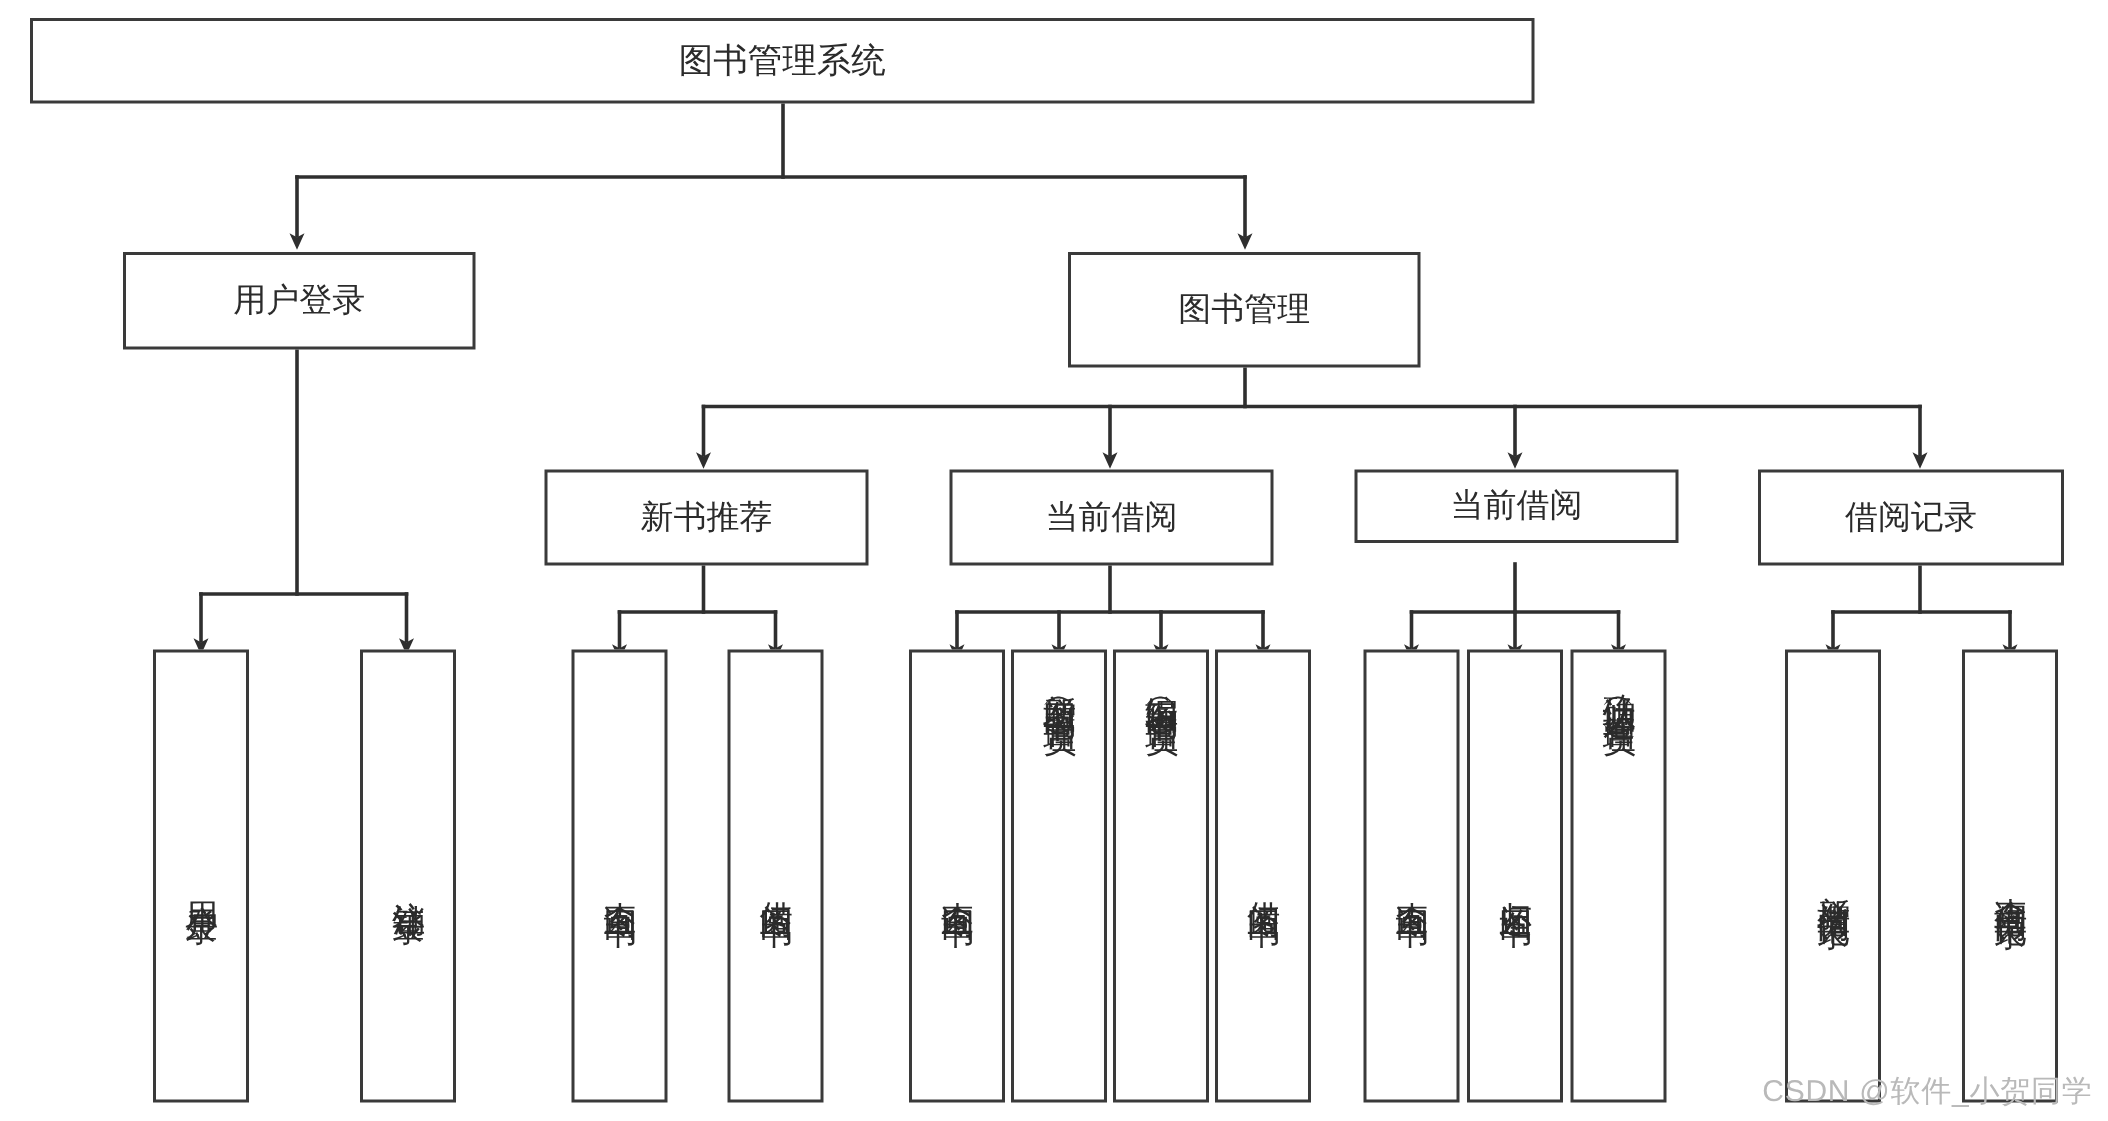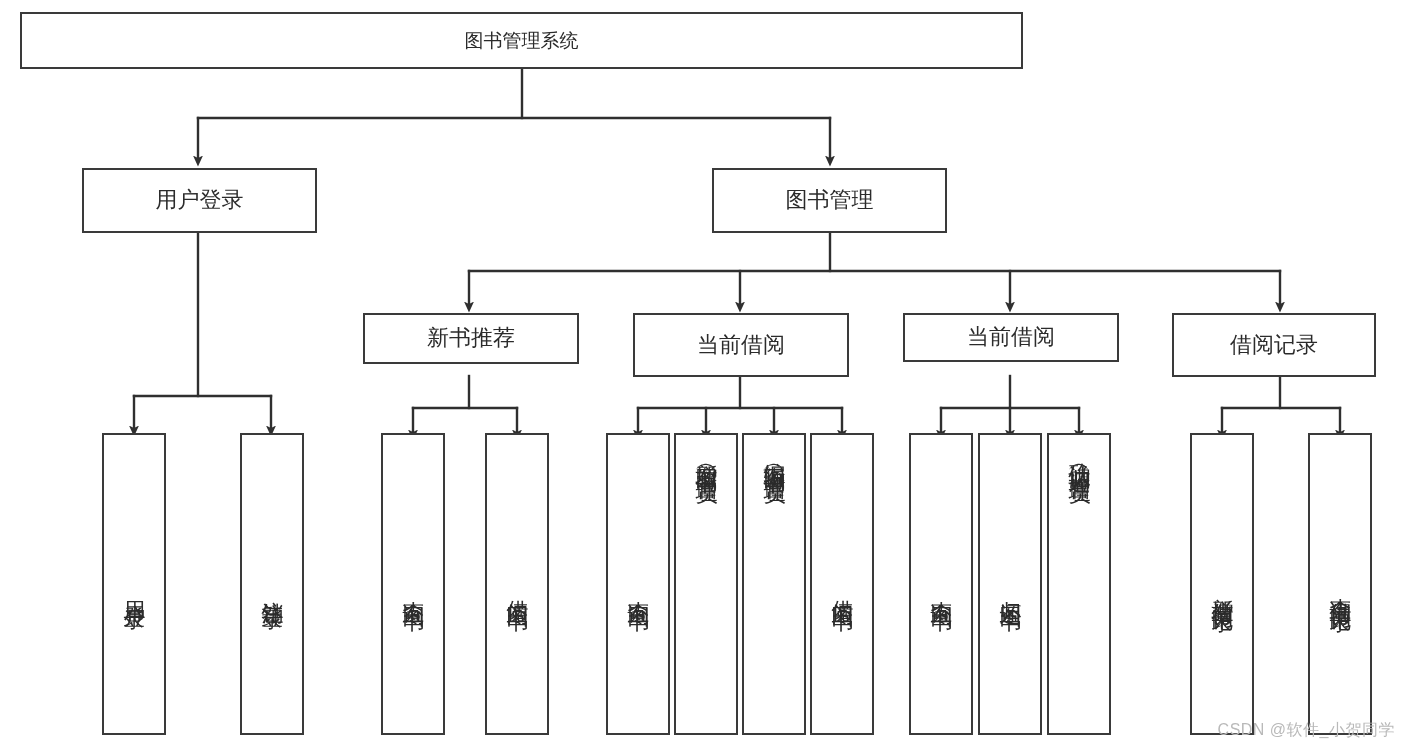--- a/index.html
+++ b/index.html
@@ -32,21 +32,21 @@
     background: #ffffff;
     border: 2px solid #3a3a3a;
     display: flex;
     align-items: center;
     justify-content: center;
     color: #2b2b2b;
     line-height: 1.22;
     text-align: center;
   }
   .node.root {
-    font-size: 19px;
+    font-size: 23px;
   }
   .node.branch {
     font-size: 22px;
   }
   .node.leaf {
     font-size: 22px;
     writing-mode: vertical-rl;
     text-orientation: upright;
     align-items: center;
     justify-content: flex-start;
@@ -60,21 +60,21 @@
     white-space: normal;
     max-height: 100%;
   }
   .node.leaf.center-mid {
     justify-content: center;
   }
   .watermark {
     position: absolute;
     right: 10px;
     bottom: 6px;
-    font-size: 16px;
+    font-size: 20px;
     color: #b9b9b9;
     letter-spacing: 0.5px;
     white-space: nowrap;
   }
 </style>
 </head>
 <body>
 
 <div id="canvas">
 
@@ -126,23 +126,23 @@
       <path d="M1222,408 L1340,408"></path>
       <path d="M1222,408 L1222,431" marker-end="url(#arr)"></path>
       <path d="M1340,408 L1340,431" marker-end="url(#arr)"></path>
     </g>
   </svg>
 
   <div class="node root" style="left:20px; top:12px; width:1003px; height:57px;">图书管理系统</div>
 
   <div class="node branch" style="left:82px; top:168px; width:235px; height:65px;">用户登录</div>
 
-  <div class="node branch" style="left:712px; top:168px; width:235px; height:65px;">图书管理</div>
+  <div class="node branch" style="left:712px; top:168px; width:235px; height:77px;">图书管理</div>
 
-  <div class="node branch" style="left:363px; top:313px; width:216px; height:51px;">新书推荐</div>
+  <div class="node branch" style="left:363px; top:313px; width:216px; height:64px;">新书推荐</div>
 
   <div class="node branch" style="left:633px; top:313px; width:216px; height:64px;">当前借阅</div>
 
   <div class="node branch" style="left:903px; top:313px; width:216px; height:49px;">当前借阅</div>
 
   <div class="node branch" style="left:1172px; top:313px; width:204px; height:64px;">借阅记录</div>
 
   <div class="node leaf center-mid" style="left:102px; top:433px; width:64px; height:302px;">
     <span class="vtext">用户登录</span>
   </div>

